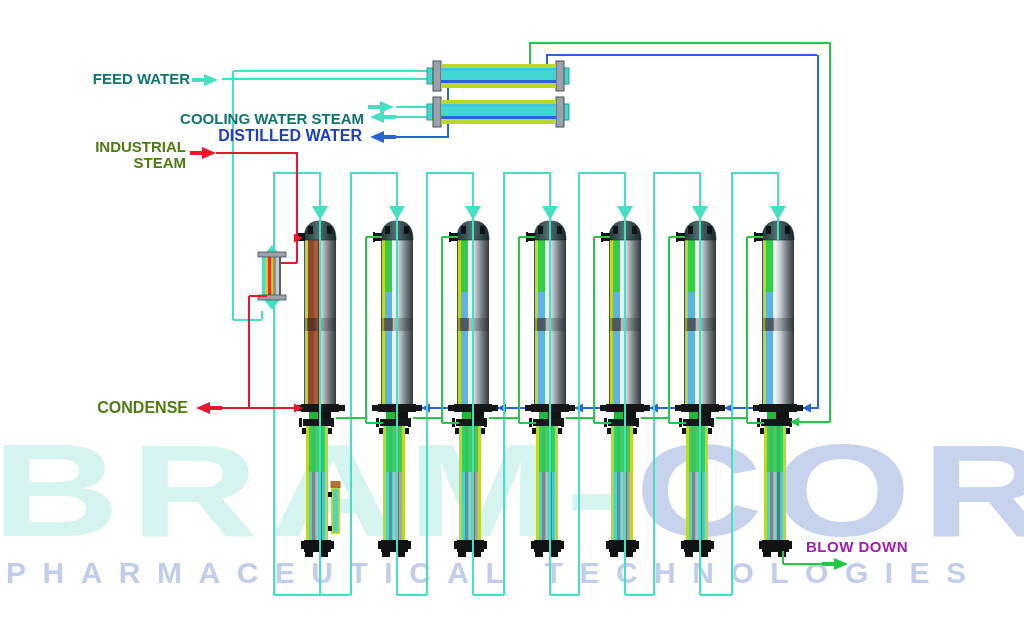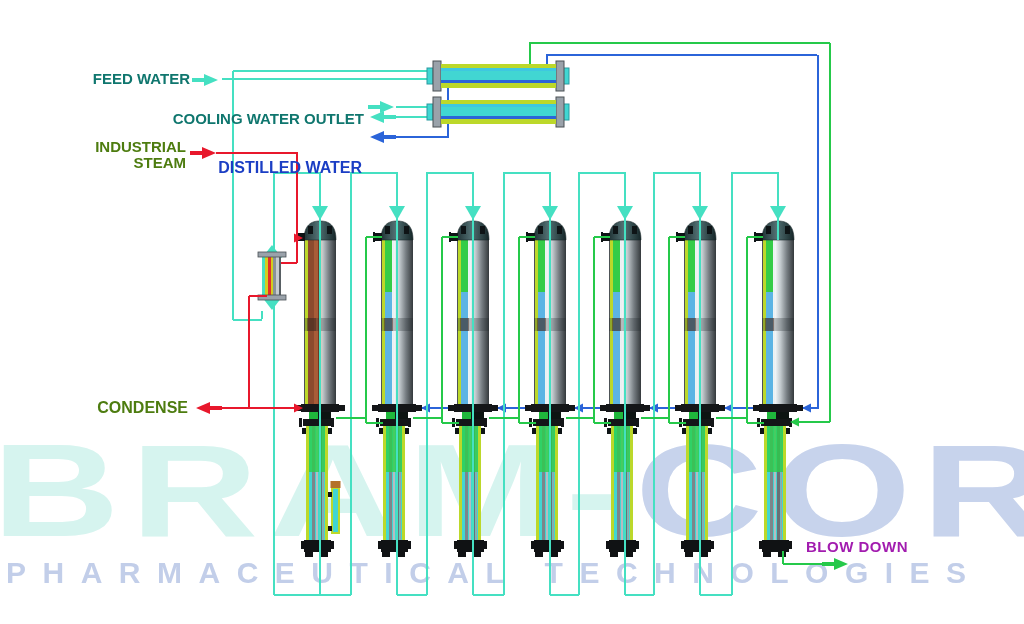--- a/index.html
+++ b/index.html
@@ -3,21 +3,21 @@
 <meta charset="utf-8">
 <style>
   html,body{margin:0;padding:0;background:#ffffff;}
   #stage{position:relative;width:1024px;height:624px;background:#ffffff;overflow:hidden;
          font-family:"Liberation Sans",sans-serif;}
   svg{position:absolute;left:0;top:0;}
   .lbl{position:absolute;font-weight:bold;line-height:1.04;white-space:pre-line;
        font-family:"Liberation Sans",sans-serif;}
   .lbl.aqua{color:#0f766e;}
   .lbl.red{color:#4d7c0f;margin-left:40px;}
-  .lbl.blue{color:#1B3EC4;margin-top:32px;}
+  .lbl.blue{color:#1B3EC4;}
   .lbl.green{color:#a21caf;}
   .right{text-align:right;}
   #wm-brand{position:absolute;left:-8px;top:425px;font-size:132px;font-weight:bold;
             letter-spacing:8px;white-space:nowrap;line-height:1;
             transform:scaleX(1.34);transform-origin:0 50%;}
   #wm-brand .t1{color:#D6F4EF;}
   #wm-brand .t2{color:#C7D3EC;}
   #wm-tagline{position:absolute;left:6px;top:556px;font-size:30px;font-weight:bold;
               letter-spacing:16.5px;color:#C2CEE9;white-space:nowrap;}
 </style>
@@ -475,19 +475,19 @@
         <g>
           <path d="M370,137 l14,-6 v4 h12 v4 h-12 v4 z" fill="#2B64D9"></path>
         </g>
         <g>
           <path d="M196,408 l14,-6 v4 h12 v4 h-12 v4 z" fill="#E8182C"></path>
         </g>
       </g>
     </svg>
 
   <div class="lbl aqua right" style="right:834px;top:71px;font-size:15px;">FEED WATER</div>
-  <div class="lbl aqua right" style="right:660px;top:111px;font-size:15px;">COOLING WATER OUTLET</div>
+  <div class="lbl aqua right" style="right:660px;top:111px;font-size:15px;">COOLING WATER STEAM</div>
   <div class="lbl blue right" style="right:662px;top:128px;font-size:16px;">DISTILLED WATER</div>
   <div class="lbl red right" style="right:838px;top:139px;font-size:15px;">INDUSTRIAL
 STEAM</div>
   <div class="lbl red right" style="right:836px;top:400px;font-size:16px;">CONDENSE</div>
   <div class="lbl green" style="left:806px;top:539px;font-size:15px;letter-spacing:.5px;">BLOW DOWN</div>
 </div>
 
 </body></html>

